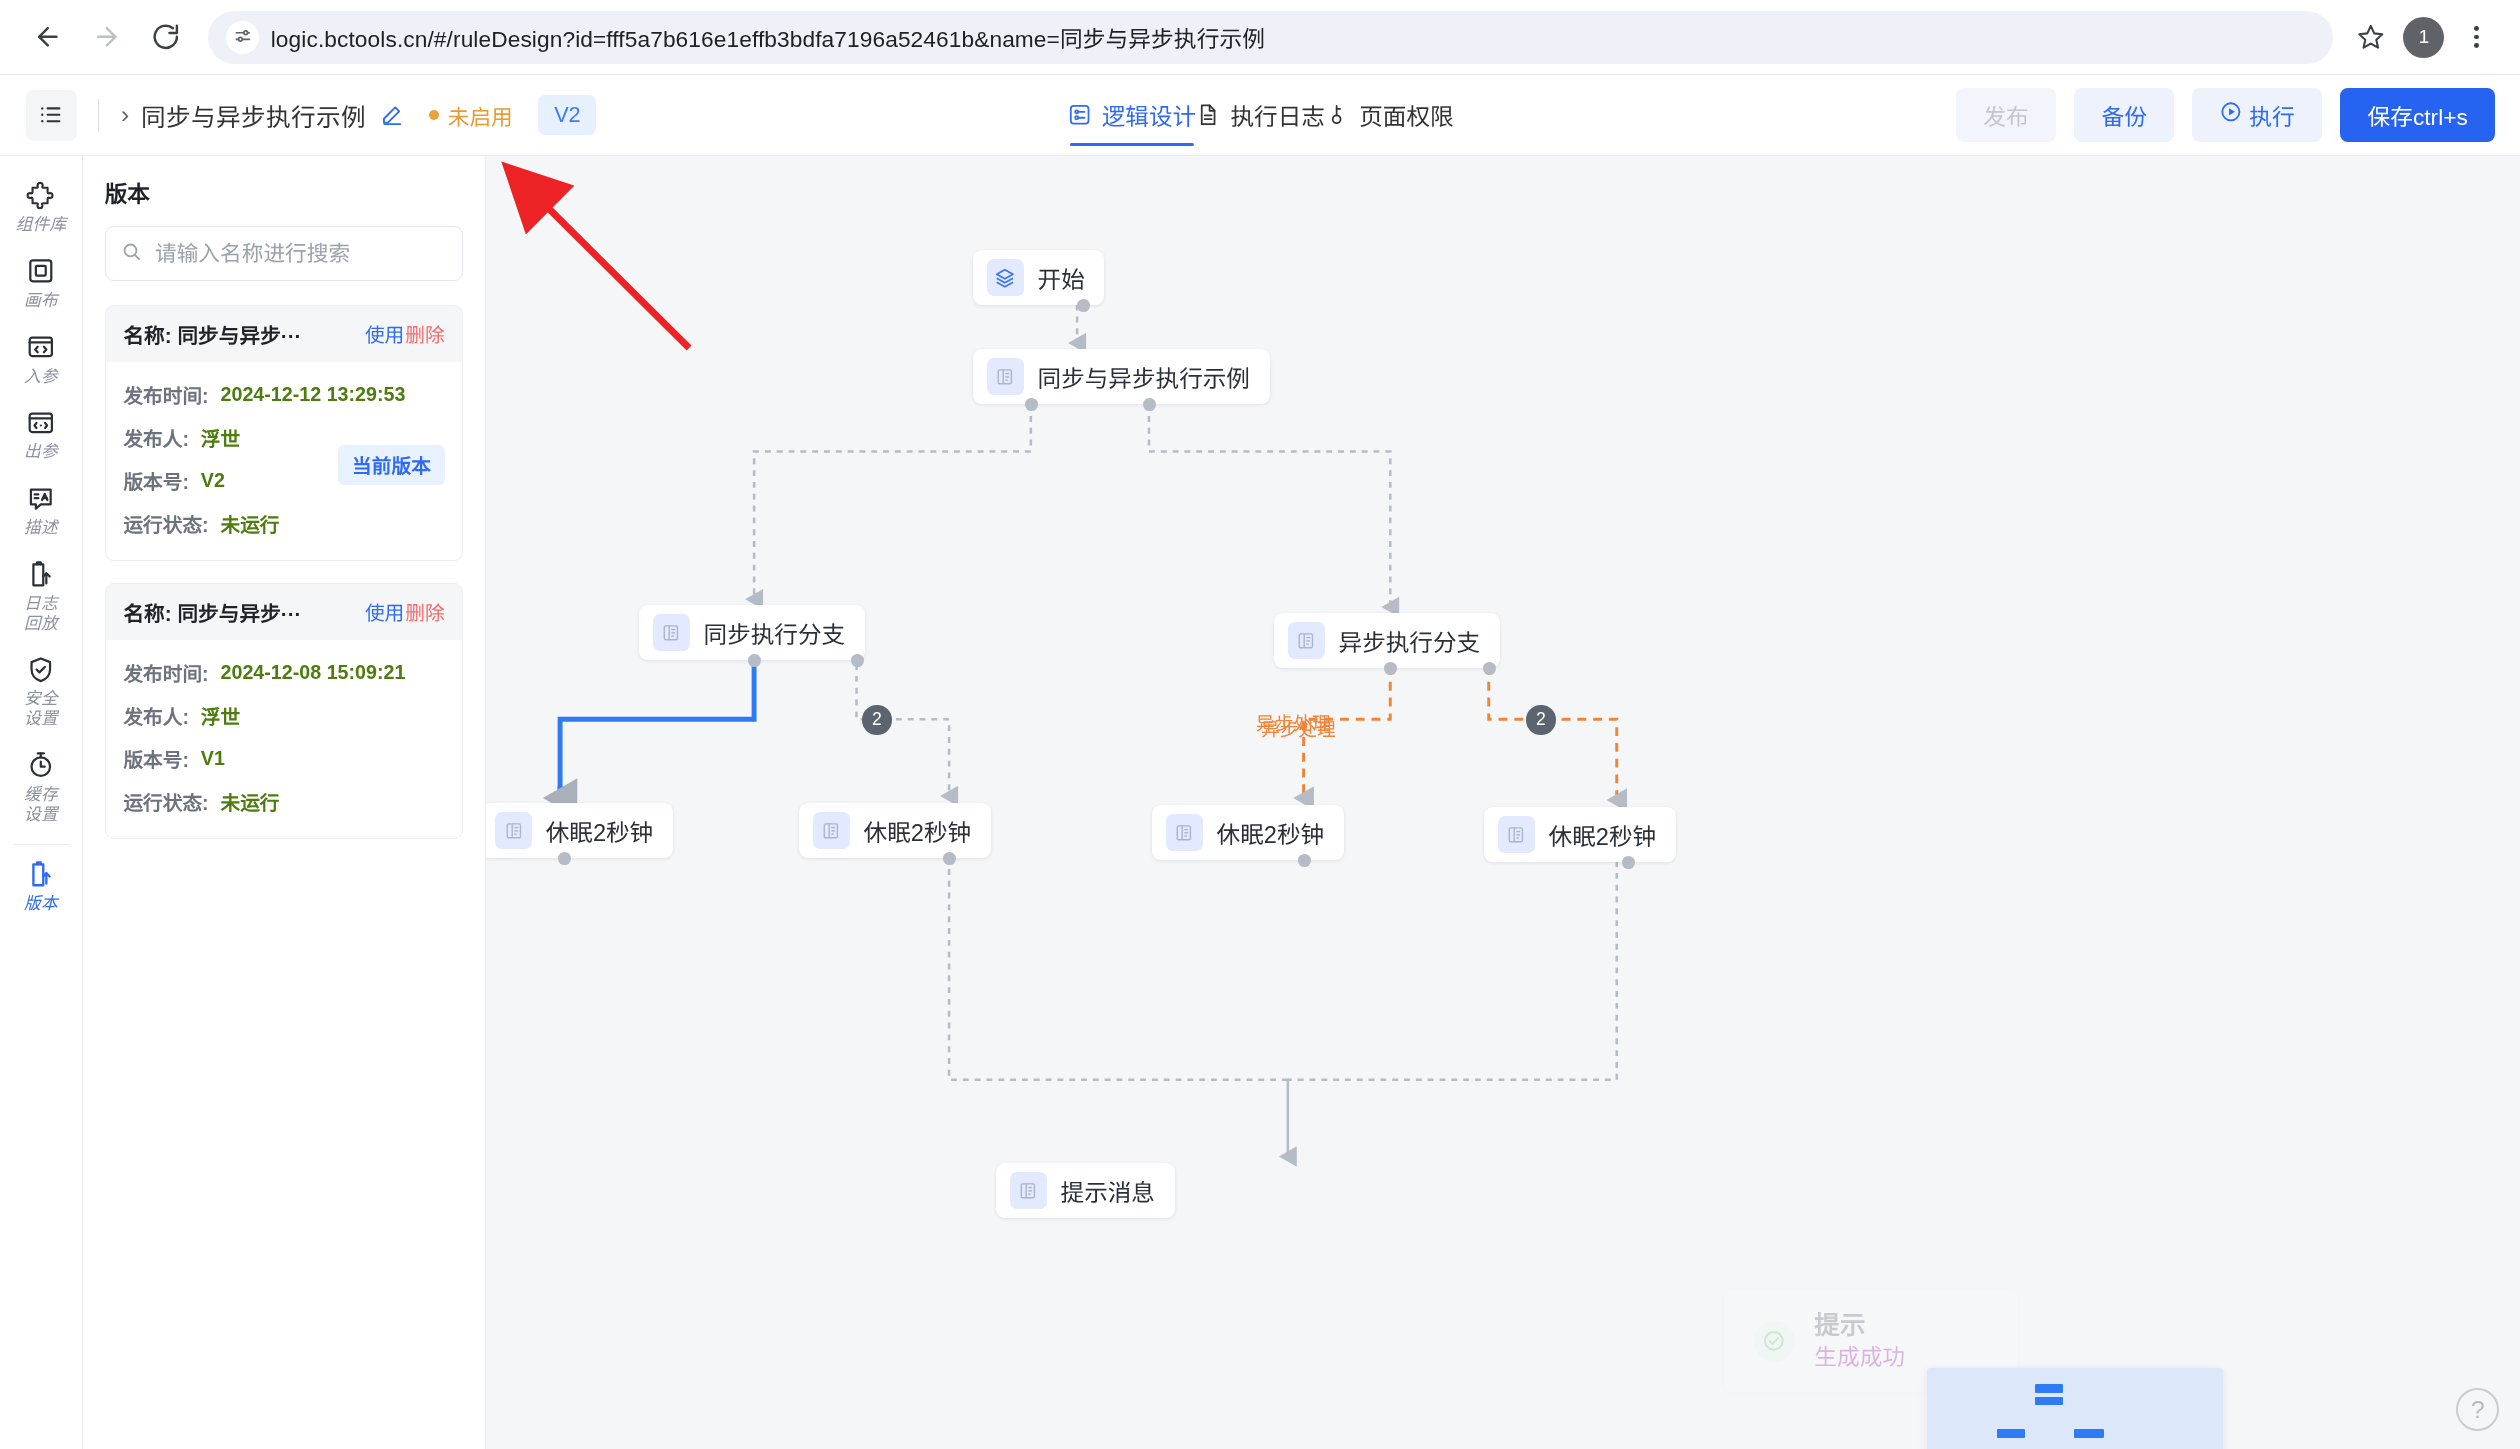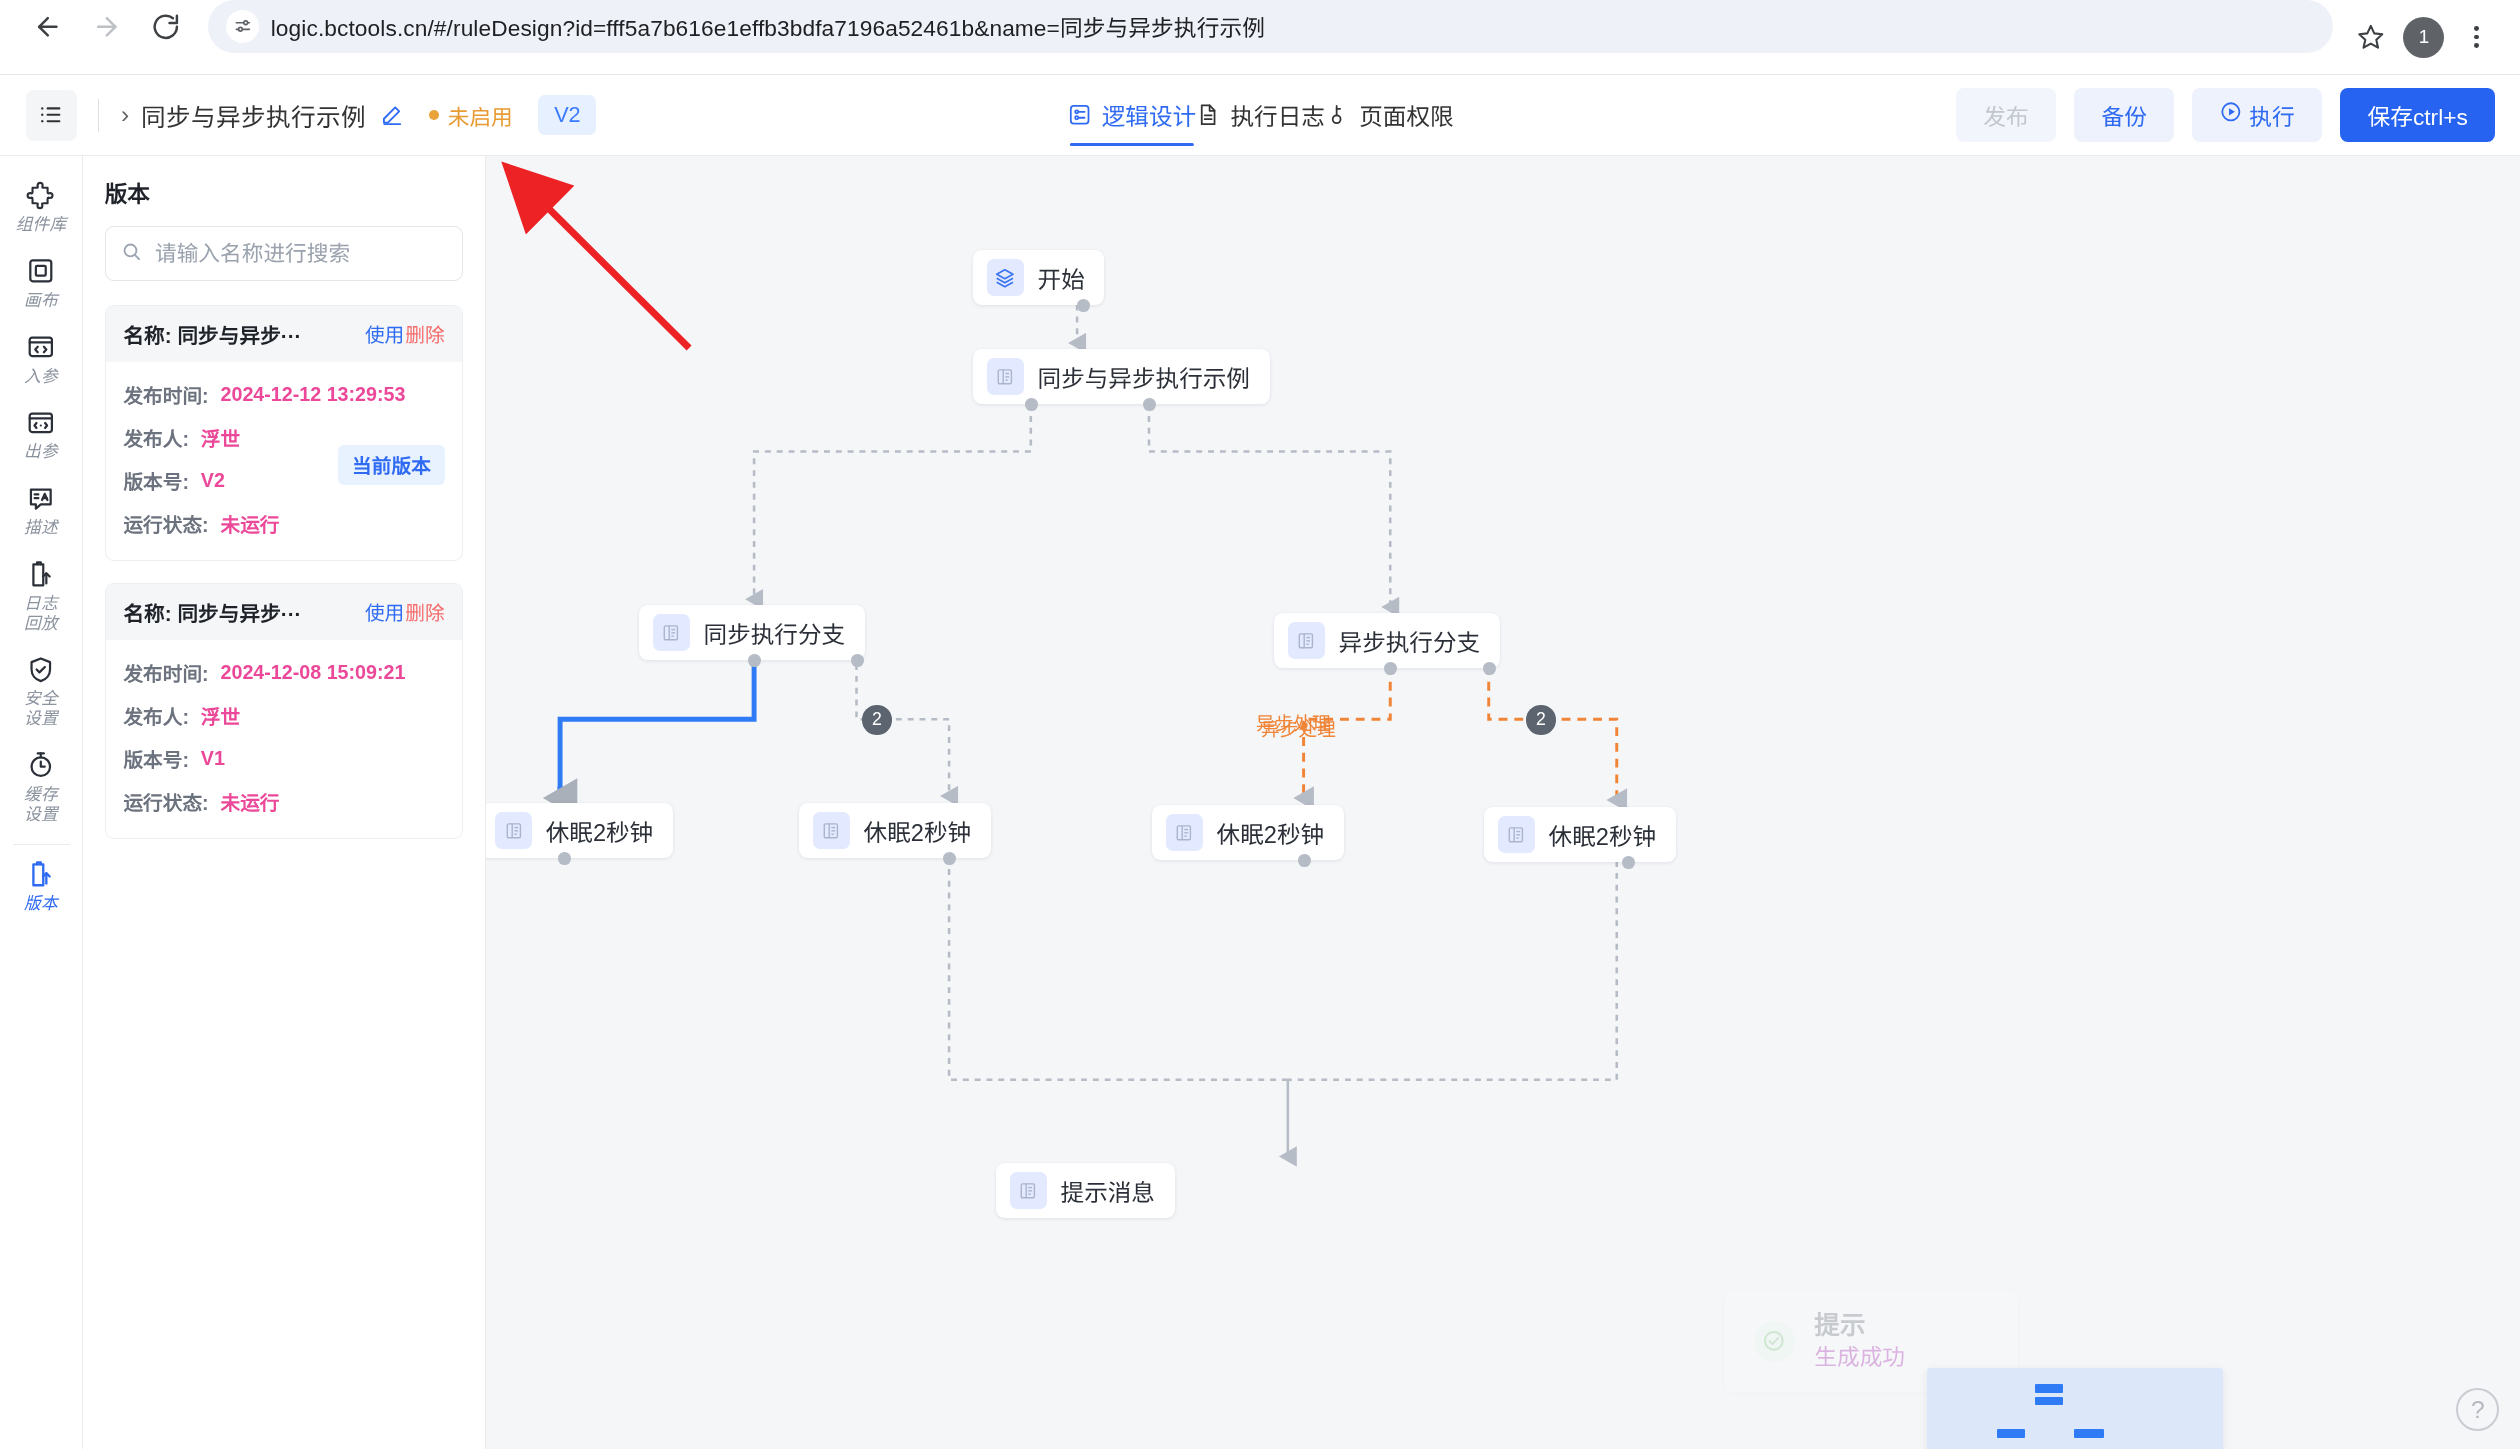--- a/index.html
+++ b/index.html
@@ -10,20 +10,21 @@
     font-family: "Liberation Sans", "DejaVu Sans", sans-serif;
     background: #ffffff;
     -webkit-font-smoothing: antialiased;
   }
 
   
   .browser-bar {
     height: 75px;
     background: #ffffff;
     display: flex;
+    align-items: center;
     padding: 0 21.7px;
     gap: 5.9px;
     border-bottom: 1px solid #e4e6ea;
   }
   .nav-btn {
     width: 53px; height: 53px;
     border-radius: 50%;
     display: flex; align-items: center; justify-content: center;
     color: #3c4043;
     flex: none;
@@ -255,21 +256,21 @@
   .ver-card-body { padding: 11.8px 17.7px 15.8px; position: relative; font-weight: bold; }
   .ver-row {
     display: flex;
     align-items: center;
     font-size: 19.7px;
     color: #6c737e;
     padding: 6.9px 0;
     gap: 11.8px;
   }
   .ver-row .k { color: #6c737e; }
-  .ver-row .v { color: #ec4899; }
+  .ver-row .v { color: #4d7c0f; }
   .cur-badge {
     position: absolute;
     right: 17.7px;
     top: 83px;
     background: #e8f1fe;
     color: #2f6bf2;
     font-size: 19.7px;
     padding: 5.9px 13.8px;
     border-radius: 5.9px;
   }

